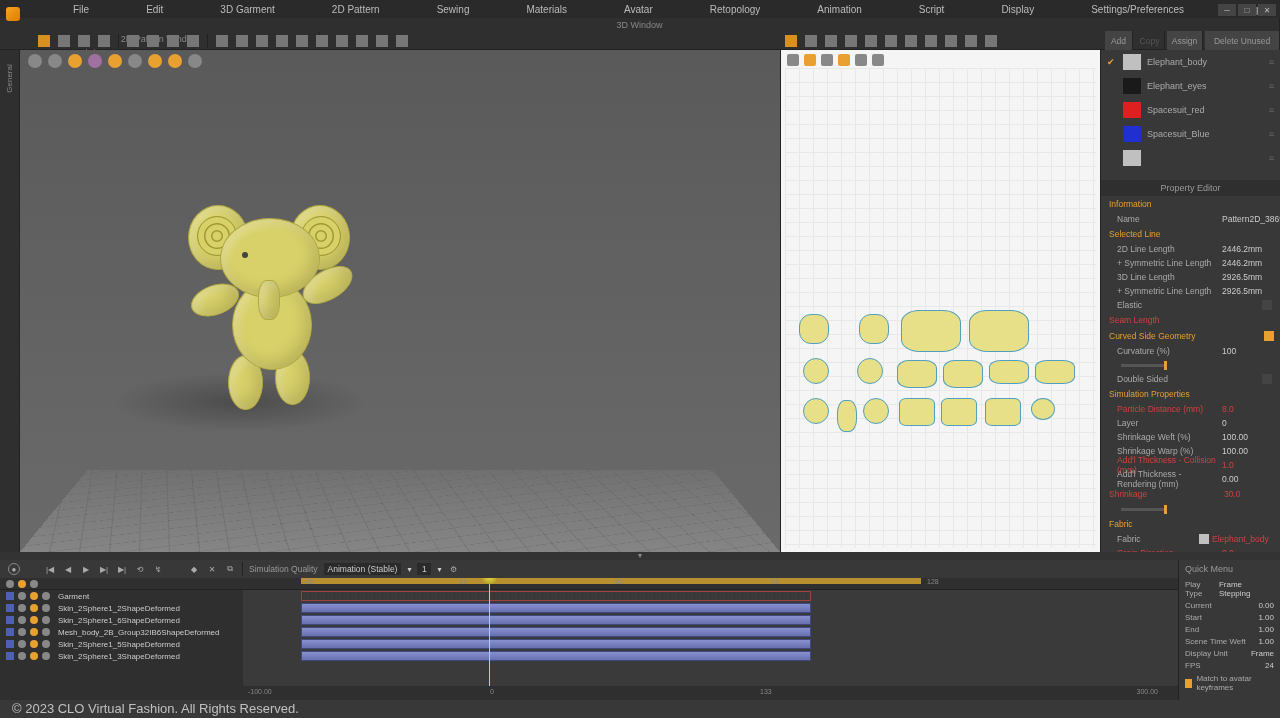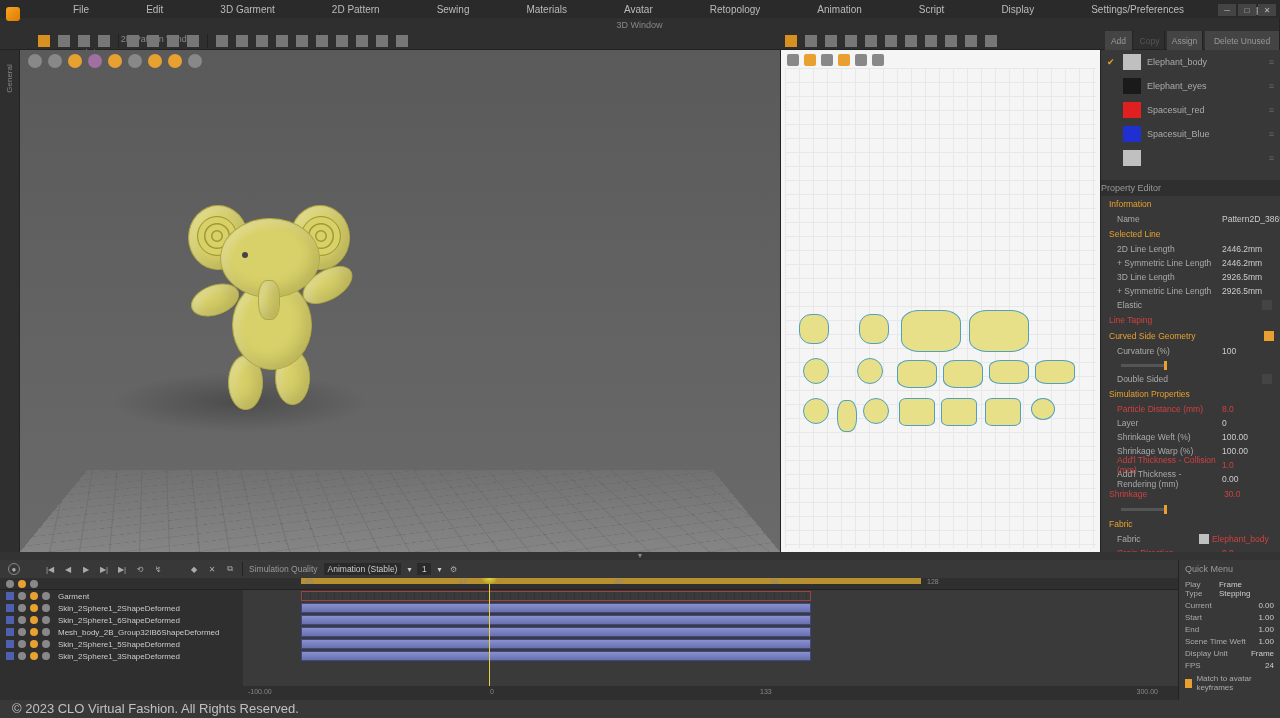--- a/index.html
+++ b/index.html
@@ -49,21 +49,21 @@
 .mi2 { width: 12px; height: 12px; background: #888; border-radius: 2px; }
 .right-panel { width: 180px; background: #383838; border-left: 1px solid #222; display: flex; flex-direction: column; }
 .ft-btn { flex: 1; text-align: center; line-height: 20px; color: #999; border-right: 1px solid #222; }
 .ft-btn.dim { color: #555; }
 .fabric-list { height: 130px; overflow: hidden; }
 .fabric-item { height: 24px; display: flex; align-items: center; gap: 6px; padding: 0 6px; }
 .fab-check { width: 10px; height: 10px; color: #e8a030; }
 .fab-swatch { width: 18px; height: 16px; }
 .fab-name { flex: 1; font-size: 9px; color: #aaa; }
 .fab-menu { color: #666; }
-.prop-header { height: 16px; background: #2f2f2f; text-align: left; line-height: 16px; font-size: 9px; color: #999; }
+.prop-header { height: 16px; background: #2f2f2f; text-align: center; line-height: 16px; font-size: 9px; color: #999; }
 .prop-body { flex: 1; overflow: hidden; font-size: 9px; }
 .prop-sec { color: #e8a030; padding: 3px 8px; font-size: 8.5px; }
 .prop-sec.red { color: #d04040; }
 .prop-row { display: flex; align-items: center; padding: 2px 8px 2px 16px; height: 14px; }
 .prop-label { flex: 1; color: #aaa; font-size: 8.5px; }
 .prop-val { width: 50px; font-size: 8.5px; color: #ccc; text-align: left; }
 .prop-val.red { color: #d04040; }
 .prop-slider { width: 46px; height: 3px; background: #555; position: relative; margin-left: 4px; }
 .prop-slider::after { content:''; position: absolute; right: 0; top: -3px; width: 3px; height: 9px; background: #e8a030; }
 .prop-check { width: 10px; height: 10px; background: #e8a030; }
@@ -304,21 +304,21 @@
           <span class="prop-val">2926.5mm</span>
         </div>
       <div class="prop-row">
           <span class="prop-label">+ Symmetric Line Length</span>
           <span class="prop-val">2926.5mm</span>
         </div>
       <div class="prop-row">
           <span class="prop-label">Elastic</span>
           <span class="prop-check off"></span>
         </div>
-      <div class="prop-sec red">Line Taping</div>
+      <div class="prop-sec red">Seam Length</div>
       <div class="prop-sec">Curved Side Geometry</div>
       <div style="float:right;margin-top:-13px;margin-right:6px" class="prop-check"></div>
       <div class="prop-row">
           <span class="prop-label">Curvature (%)</span>
           <span class="prop-val">100</span>
         </div>
       <div class="prop-row">
           <span class="prop-slider"></span>
         </div>
       <div class="prop-row">

